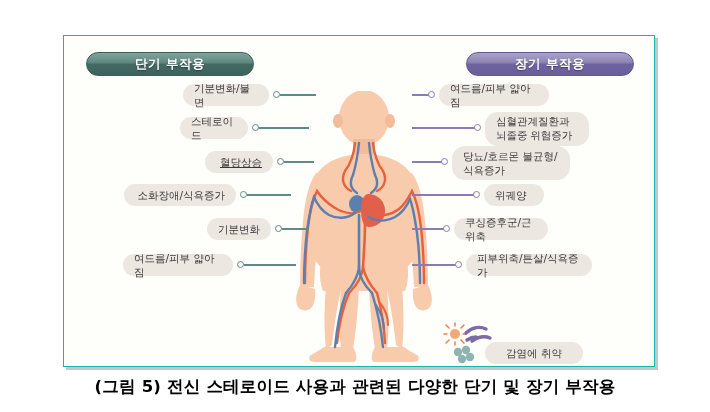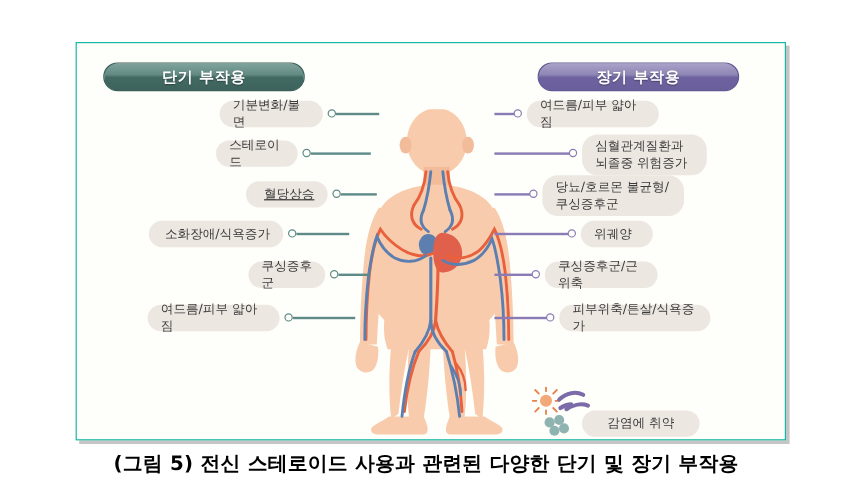--- a/index.html
+++ b/index.html
@@ -26,21 +26,21 @@
     letter-spacing:.5px;
     box-sizing:border-box;
   }
   #hdr-short{
     left:22px;top:16px;width:168px;
     background:linear-gradient(to bottom,#7FA39C 0%,#628A83 42%,#426A63 52%,#3D625C 100%);
     border:1px solid #3C605A;
     text-shadow:0 1px 1px rgba(0,0,0,.35);
   }
   #hdr-long{
-    left:384px;top:16px;width:168px;
+    left:402px;top:16px;width:168px;
     background:linear-gradient(to bottom,#A9A2C8 0%,#8E86B4 42%,#6E63A0 52%,#6A5F9B 100%);
     border:1px solid #625894;
     text-shadow:0 1px 1px rgba(0,0,0,.35);
   }
 
   
   .pill{
     position:absolute;
     background:#EDE7E2;
     border-radius:13px;
@@ -183,44 +183,44 @@
     <div class="conn" style="left:195px;top:91px;width:50px;"></div>
 
     <div class="pill l" style="left:141px;top:115px;width:68px;height:22px;text-decoration:underline;">혈당상승</div>
     <div class="dot" style="left:213px;top:122px;"></div>
     <div class="conn" style="left:220px;top:125px;width:30px;"></div>
 
     <div class="pill l" style="left:60px;top:148px;width:112px;height:22px;">소화장애/식욕증가</div>
     <div class="dot" style="left:176px;top:155px;"></div>
     <div class="conn" style="left:183px;top:158px;width:44px;"></div>
 
-    <div class="pill l" style="left:143px;top:182px;width:64px;height:22px;">쿠싱증후군</div>
+    <div class="pill l" style="left:143px;top:182px;width:64px;height:22px;">기분변화</div>
     <div class="dot" style="left:211px;top:189px;"></div>
     <div class="conn" style="left:218px;top:192px;width:26px;"></div>
 
     <div class="pill l" style="left:59px;top:218px;width:110px;height:22px;">여드름/피부 얇아짐</div>
     <div class="dot" style="left:173px;top:225px;"></div>
     <div class="conn" style="left:180px;top:228px;width:52px;"></div>
   </div>
 
   <div class="purple">
 
     <div class="conn" style="left:348px;top:58px;width:17px;"></div>
     <div class="dot" style="left:364px;top:55px;"></div>
     <div class="pill r" style="left:375px;top:48px;width:110px;height:22px;">여드름/피부 얇아짐</div>
 
     <div class="conn" style="left:348px;top:91px;width:63px;"></div>
     <div class="dot" style="left:410px;top:88px;"></div>
-    <div class="pill r" style="left:421px;top:76px;width:104px;height:34px;">심혈관계질환과
+    <div class="pill r" style="left:421px;top:76px;width:104px;height:34px;font-family:Liberation Serif, serif;">심혈관계질환과
 뇌졸중 위험증가</div>
 
     <div class="conn" style="left:348px;top:125px;width:30px;"></div>
     <div class="dot" style="left:377px;top:122px;"></div>
     <div class="pill r" style="left:388px;top:110px;width:118px;height:34px;">당뇨/호르몬 불균형/
-쿠싱증후군</div>
+식욕증가</div>
 
     <div class="conn" style="left:348px;top:158px;width:62px;"></div>
     <div class="dot" style="left:409px;top:155px;"></div>
     <div class="pill r" style="left:420px;top:148px;width:60px;height:22px;">위궤양</div>
 
     <div class="conn" style="left:348px;top:192px;width:32px;"></div>
     <div class="dot" style="left:379px;top:189px;"></div>
     <div class="pill r" style="left:390px;top:182px;width:94px;height:22px;">쿠싱증후군/근위축</div>
 
     <div class="conn" style="left:348px;top:228px;width:44px;"></div>

